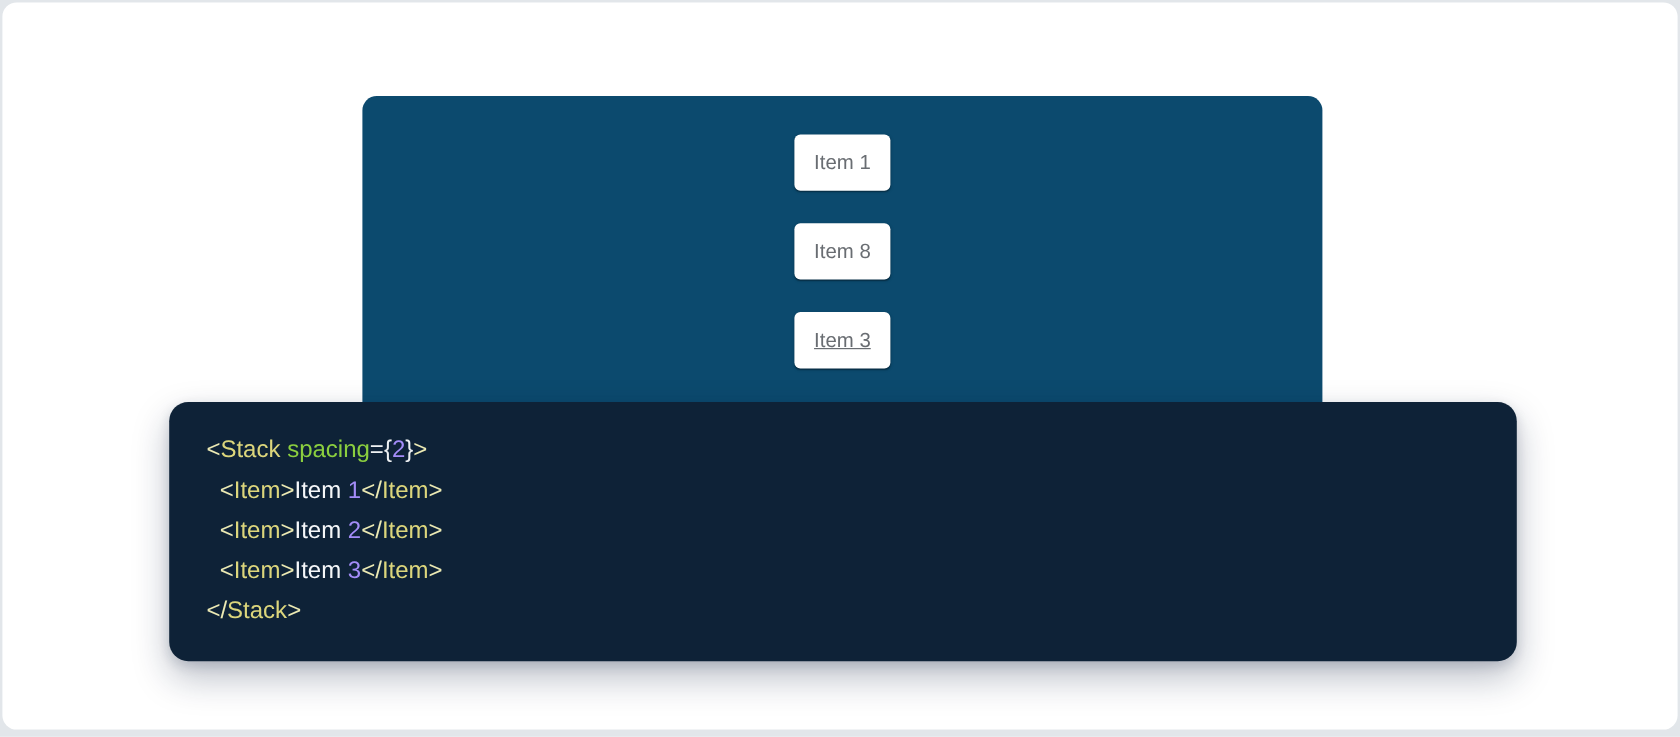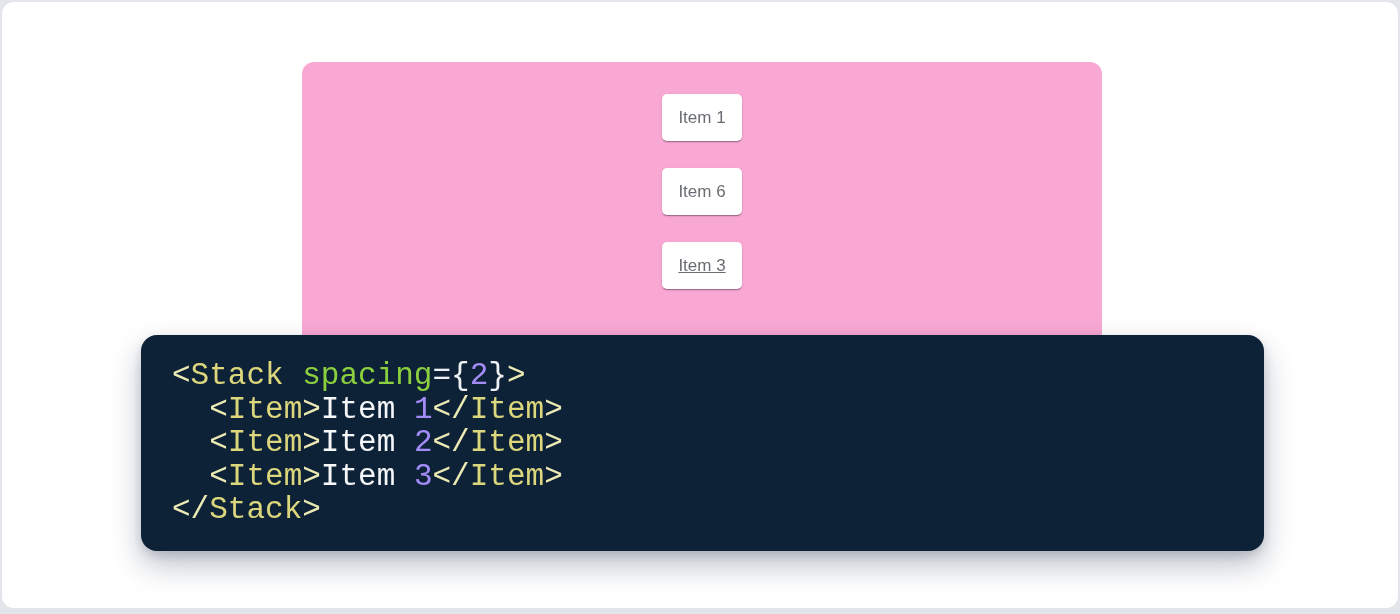--- a/index.html
+++ b/index.html
@@ -52,40 +52,40 @@
     width: 1123px; height: 216px;
     background: #0e2237;
     border-radius: 16px;
     box-shadow: 0 14px 30px rgba(13,30,60,0.28),
                 0 4px 10px rgba(13,30,60,0.14);
     z-index: 2;
     padding: 24px 30px 24px 31px;
     overflow: hidden;
   }
   .code-block pre {
-    font-family: Liberation Mono, monospace;
-    font-size: 31px;
+    font-family: Liberation Sans, sans-serif;
+    font-size: 20px;
     line-height: 33.5px;
     white-space: pre;
   }
   .code-line { display: block; }
   .tk { white-space: pre; }
 </style>
 </head>
 <body style="background: rgb(226, 230, 234);">
 
 <div class="page-card" style="background: rgb(255, 255, 255);">
 
-  <div class="demo-area" style="background: #f9a8d4;">
+  <div class="demo-area" style="background: #0c4a6e; margin-top: 18px;">
     <div class="stack">
         <div class="item-card" style="background: rgb(255, 255, 255); color: rgb(105, 109, 114);">
           <span>Item 1</span>
         </div>
         <div class="item-card" style="background: rgb(255, 255, 255); color: rgb(105, 109, 114);">
-          <span>Item 6</span>
+          <span>Item 8</span>
         </div>
         <div class="item-card" style="background: rgb(255, 255, 255); color: rgb(105, 109, 114); text-decoration: underline;">
           <span>Item 3</span>
         </div>
       </div>
   </div>
 
   <div class="code-block" style="background: rgb(14, 34, 55);">
     <pre><span class="code-line"><span class="tk tk-bracket" style="color: rgb(236, 234, 180);">&lt;</span><span class="tk tk-tag" style="color: rgb(220, 214, 124);">Stack</span><span class="tk tk-plain" style="color: rgb(245, 247, 249);"> </span><span class="tk tk-attr" style="color: rgb(139, 207, 63);">spacing</span><span class="tk tk-op" style="color: rgb(238, 241, 243);">=</span><span class="tk tk-op" style="color: rgb(238, 241, 243);">{</span><span class="tk tk-num" style="color: rgb(163, 140, 248);">2</span><span class="tk tk-op" style="color: rgb(238, 241, 243);">}</span><span class="tk tk-bracket" style="color: rgb(236, 234, 180);">&gt;</span></span><span class="code-line"><span class="tk tk-plain" style="color: rgb(245, 247, 249);">  </span><span class="tk tk-bracket" style="color: rgb(236, 234, 180);">&lt;</span><span class="tk tk-tag" style="color: rgb(220, 214, 124);">Item</span><span class="tk tk-bracket" style="color: rgb(236, 234, 180);">&gt;</span><span class="tk tk-plain" style="color: rgb(245, 247, 249);">Item </span><span class="tk tk-num" style="color: rgb(163, 140, 248);">1</span><span class="tk tk-bracket" style="color: rgb(236, 234, 180);">&lt;/</span><span class="tk tk-tag" style="color: rgb(220, 214, 124);">Item</span><span class="tk tk-bracket" style="color: rgb(236, 234, 180);">&gt;</span></span><span class="code-line"><span class="tk tk-plain" style="color: rgb(245, 247, 249);">  </span><span class="tk tk-bracket" style="color: rgb(236, 234, 180);">&lt;</span><span class="tk tk-tag" style="color: rgb(220, 214, 124);">Item</span><span class="tk tk-bracket" style="color: rgb(236, 234, 180);">&gt;</span><span class="tk tk-plain" style="color: rgb(245, 247, 249);">Item </span><span class="tk tk-num" style="color: rgb(163, 140, 248);">2</span><span class="tk tk-bracket" style="color: rgb(236, 234, 180);">&lt;/</span><span class="tk tk-tag" style="color: rgb(220, 214, 124);">Item</span><span class="tk tk-bracket" style="color: rgb(236, 234, 180);">&gt;</span></span><span class="code-line"><span class="tk tk-plain" style="color: rgb(245, 247, 249);">  </span><span class="tk tk-bracket" style="color: rgb(236, 234, 180);">&lt;</span><span class="tk tk-tag" style="color: rgb(220, 214, 124);">Item</span><span class="tk tk-bracket" style="color: rgb(236, 234, 180);">&gt;</span><span class="tk tk-plain" style="color: rgb(245, 247, 249);">Item </span><span class="tk tk-num" style="color: rgb(163, 140, 248);">3</span><span class="tk tk-bracket" style="color: rgb(236, 234, 180);">&lt;/</span><span class="tk tk-tag" style="color: rgb(220, 214, 124);">Item</span><span class="tk tk-bracket" style="color: rgb(236, 234, 180);">&gt;</span></span><span class="code-line"><span class="tk tk-bracket" style="color: rgb(236, 234, 180);">&lt;/</span><span class="tk tk-tag" style="color: rgb(220, 214, 124);">Stack</span><span class="tk tk-bracket" style="color: rgb(236, 234, 180);">&gt;</span></span></pre>
   </div>

